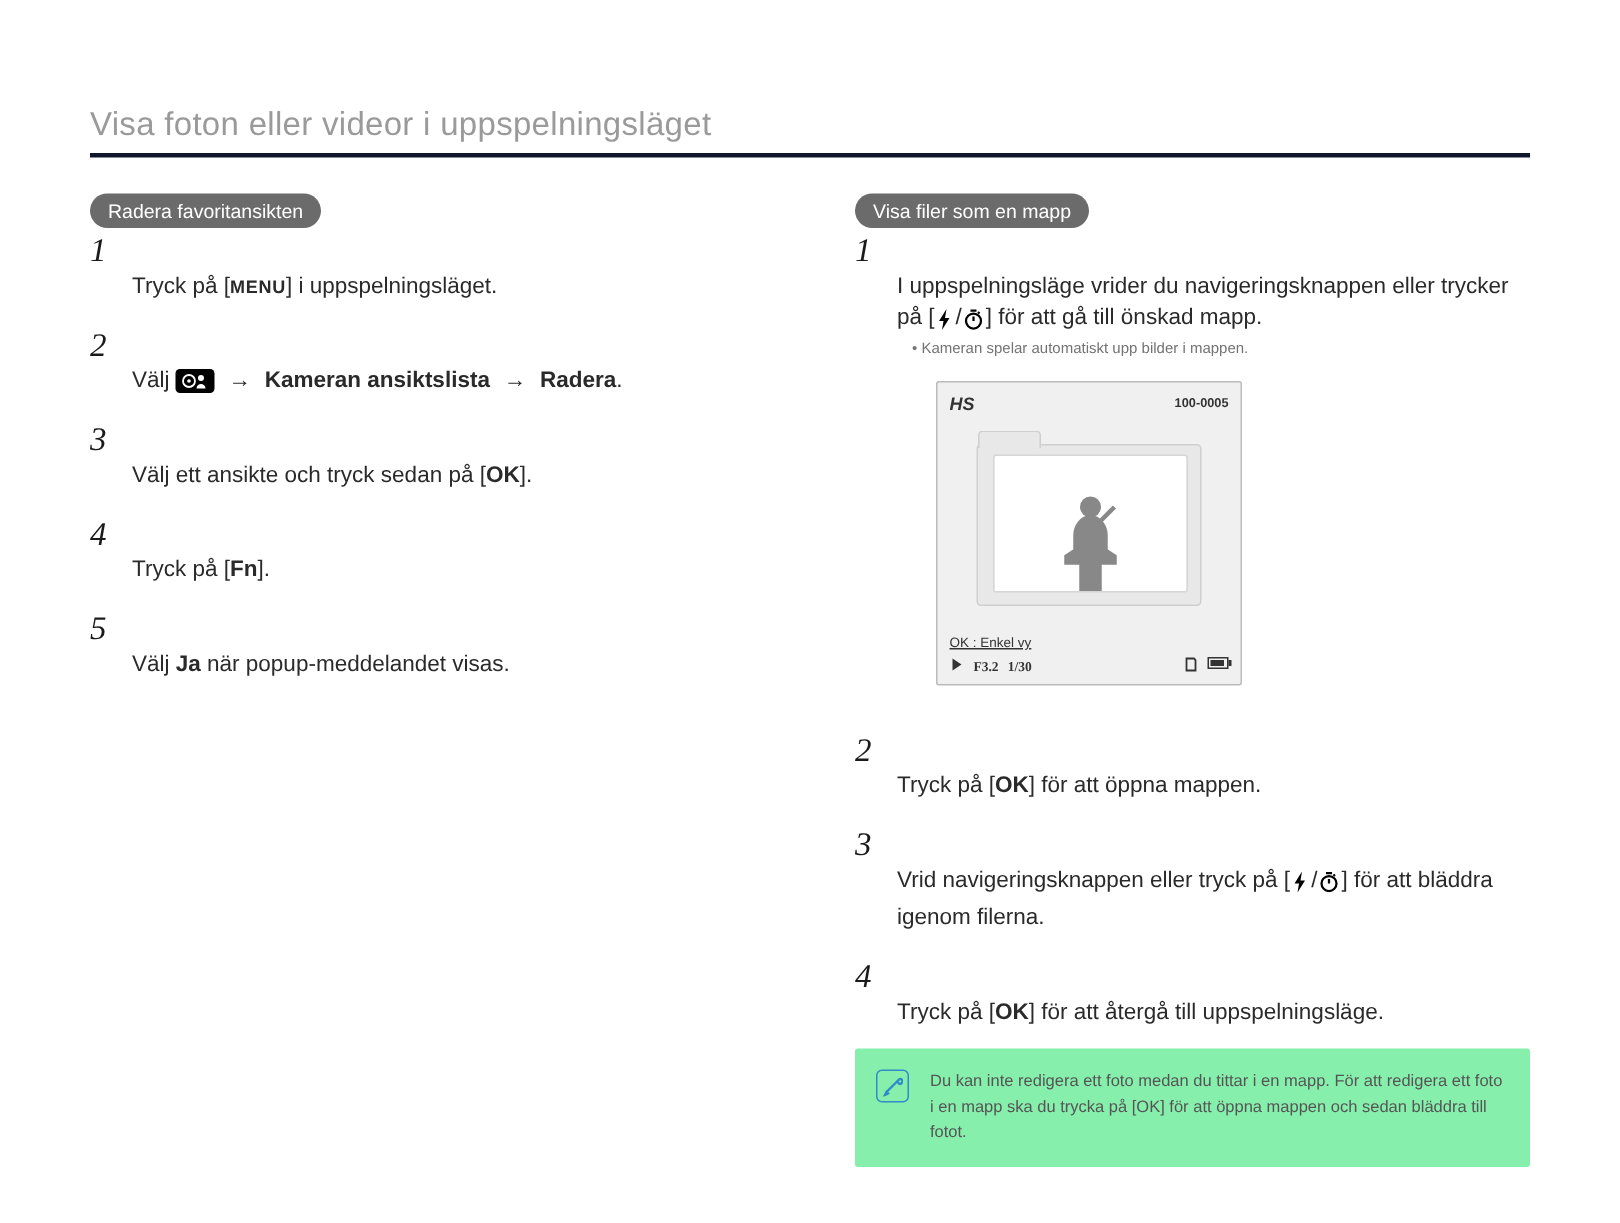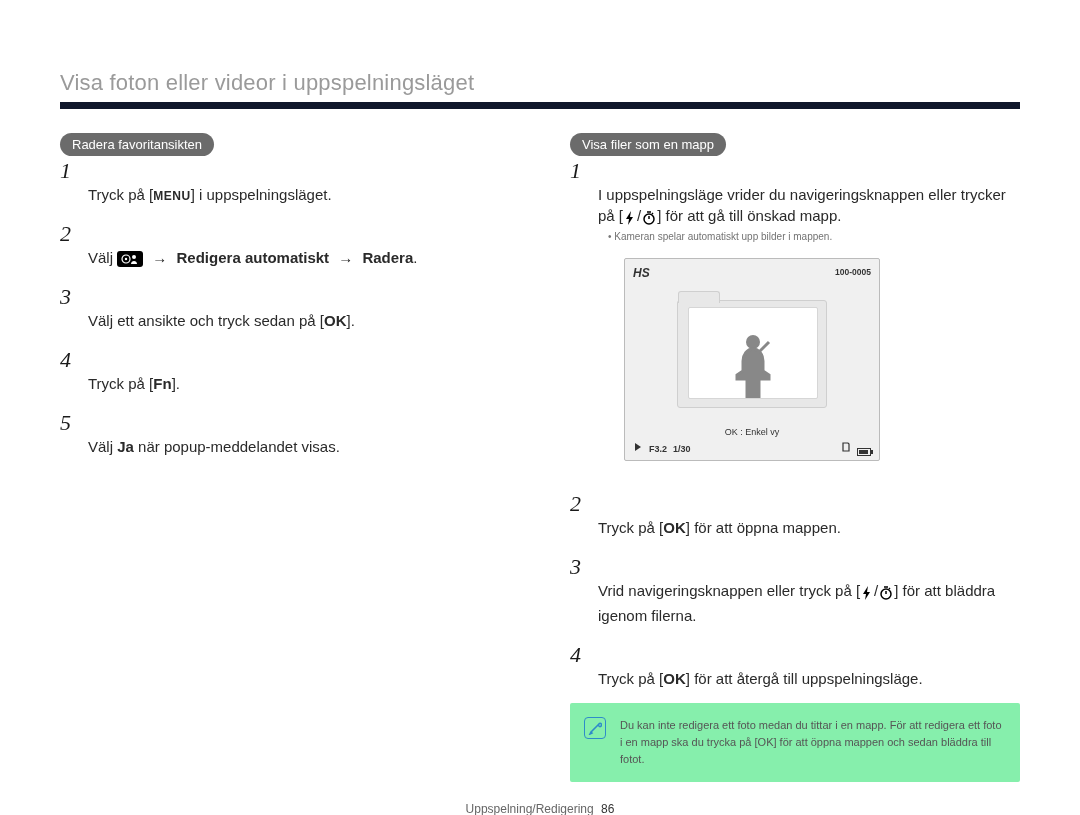--- a/index.html
+++ b/index.html
@@ -15,21 +15,21 @@
     padding: 70px 60px 30px 60px;
     display: flex;
     flex-direction: column;
     height: 100%;
   }
   .page-title {
     font-size: 22px;
     font-weight: 300;
     color: #9a9a9a;
     letter-spacing: 0.2px;
-    border-bottom: 7px solid #0f172a;
+    border-bottom: 3px solid #0f172a;
     padding-bottom: 6px;
     margin-bottom: 24px;
   }
   .columns {
     display: flex;
     gap: 60px;
     flex: 1;
   }
   .col {
     flex: 1;
@@ -100,21 +100,21 @@
     background: #000;
     color: #fff;
     width: 26px;
     height: 16px;
     border-radius: 3px;
     font-size: 10px;
     vertical-align: -2px;
   }
   
   .screen-preview {
-    width: 256px;
+    width: 204px;
     border: 1px solid #bbb;
     border-radius: 2px;
     background: #f0f0f0;
     margin: 4px 0 14px 26px;
     padding: 6px 8px 4px 8px;
     font-size: 9px;
     color: #555;
   }
   .sp-header {
     display: flex;
@@ -161,34 +161,35 @@
     background: linear-gradient(#fff,#fff);
     border: 1px solid #d6d6d6;
     border-radius: 2px;
     display: flex;
     align-items: flex-end;
     justify-content: center;
     overflow: hidden;
   }
   .sp-thumb svg { width: 60px; height: 70px; }
   .sp-caption {
-    text-align: center;
+    text-align: left;
     font-size: 9px;
     color: #333;
     margin-bottom: 4px;
+    text-decoration: underline;
   }
   .sp-footer {
     display: flex;
     justify-content: space-between;
     align-items: center;
     font-size: 9px;
     font-weight: 700;
     color: #333;
   }
-  .sp-footer .left, .sp-footer .right { display:flex; gap:6px; align-items:flex-end;}
+  .sp-footer .left, .sp-footer .right { display:flex; gap:6px; align-items:flex-start;font-family:Liberation Serif, serif;}
   .batt {
     display: inline-block;
     width: 14px; height: 8px;
     border: 1px solid #333;
     position: relative;
   }
   .batt::after {
     content:"";
     position:absolute; right:-3px; top:1px;
     width:2px; height:4px; background:#333;
@@ -252,21 +253,21 @@
             <span>Välj </span>
             <span class="gear-box">
               <svg width="20" height="12" viewBox="0 0 20 12" fill="currentColor">
                 <circle cx="6" cy="6" r="4" fill="none" stroke="#fff" stroke-width="1.2"></circle>
                 <circle cx="6" cy="6" r="1.2" fill="#fff"></circle>
                 <circle cx="14" cy="4" r="2" fill="#fff"></circle>
                 <path d="M11 11c0-2 1.5-3 3-3s3 1 3 3z" fill="#fff"></path>
               </svg>
             </span>
             <span class="arrow">→</span>
-            <span class="bold">Redigera automatiskt</span>
+            <span class="bold">Kameran ansiktslista</span>
             <span class="arrow">→</span>
             <span class="bold">Radera</span>.
           </div>
         </li>
         <li>
           <div class="body">
             <span>Välj ett ansikte och tryck sedan på [</span><span class="bold">OK</span><span>].</span>
           </div>
         </li>
         <li>
@@ -358,17 +359,13 @@
         <div class="tip-icon">
           <svg width="14" height="14" viewBox="0 0 14 14" fill="none" stroke="currentColor" stroke-width="1.6">
             <path d="M3 11l7-7m0 0l1.5-1.5a1.5 1.5 0 012 2L12 6m-2-2l2 2M3 11l-1 2 2-1z"></path>
           </svg>
         </div>
         <div class="tip-text">Du kan inte redigera ett foto medan du tittar i en mapp. För att redigera ett foto i en mapp ska du trycka på [OK] för att öppna mappen och sedan bläddra till fotot.</div>
       </div>
     </div>
   </div>
 
-  <div class="page-footer">
-    <span>Uppspelning/Redigering</span>
-    <span class="num">86</span>
-  </div>
 </div>
 
 </body></html>

